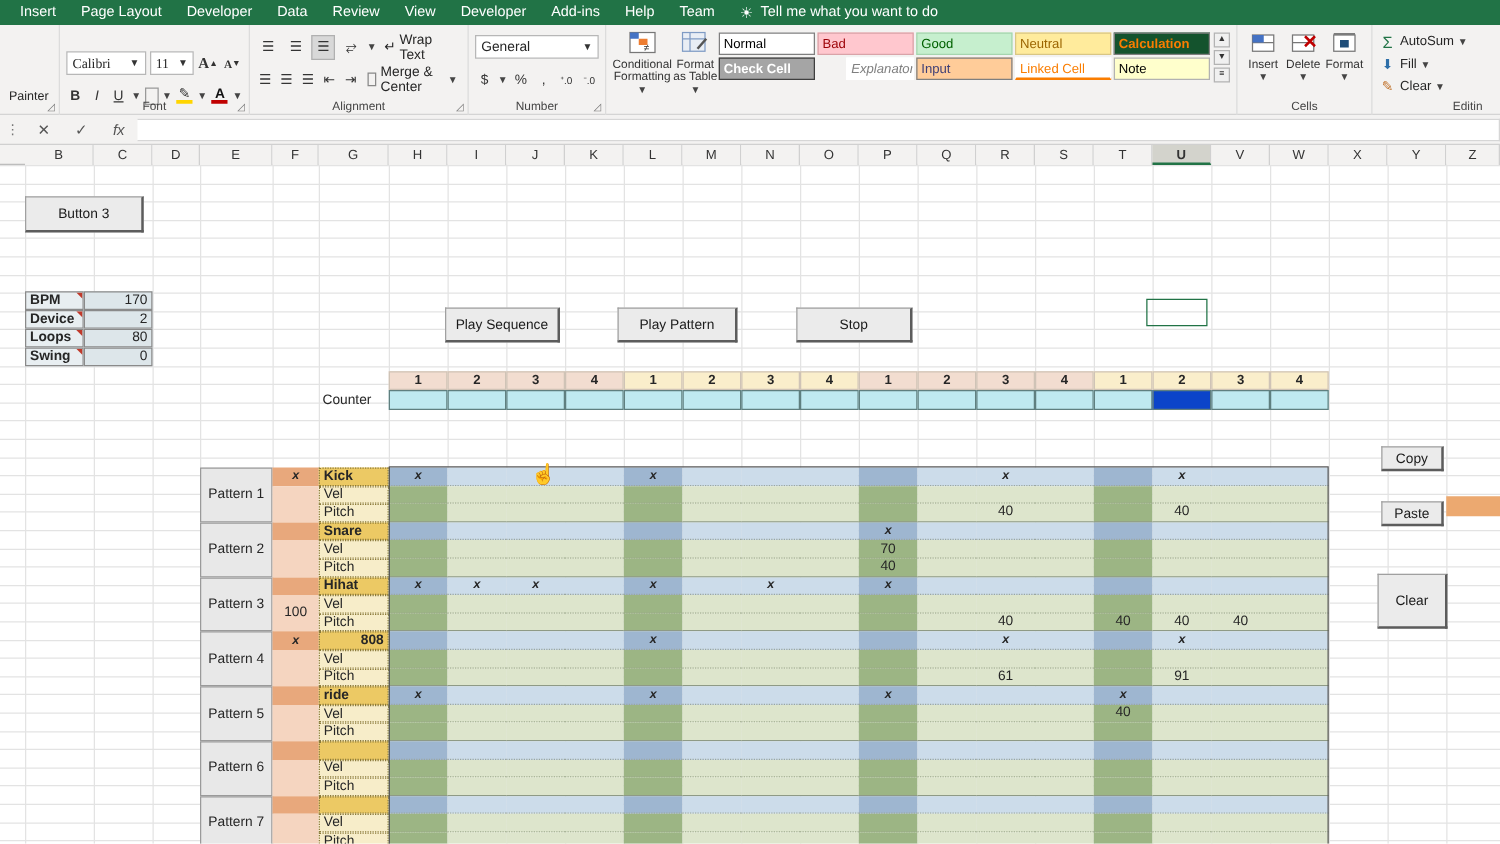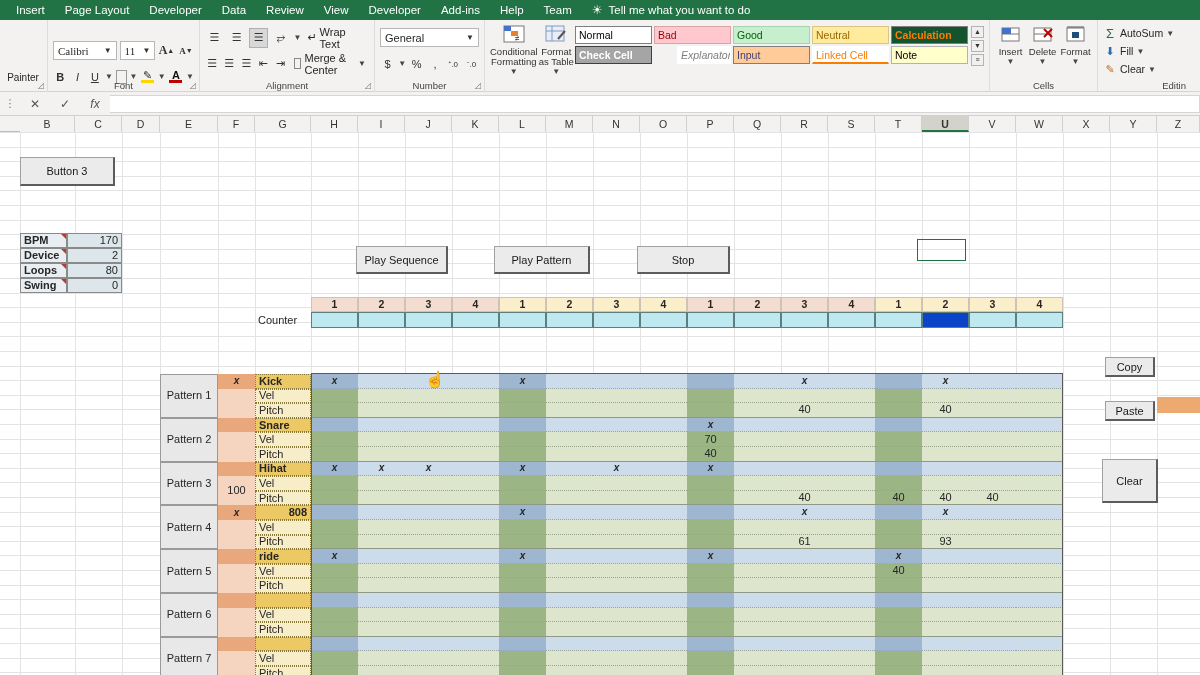--- a/index.html
+++ b/index.html
@@ -673,21 +673,21 @@
       <div class="cell c" style="left: 781px; top: 388px; width: 47px; height: 14.6px; background: rgb(221, 229, 204); font-size: 11px; border-bottom: 1px dotted rgb(154, 166, 138);"></div>
       <div class="cell c" style="left: 781px; top: 402.6px; width: 47px; height: 14.6px; background: rgb(221, 229, 204); font-size: 11px; border-bottom: 1px solid rgb(142, 154, 134);">61</div>
       <div class="cell c" style="left: 828px; top: 373.4px; width: 47px; height: 14.6px; background: rgb(204, 220, 234); font-size: 10px; font-weight: bold; font-style: italic; border-bottom: 1px dotted rgb(154, 166, 160);"></div>
       <div class="cell c" style="left: 828px; top: 388px; width: 47px; height: 14.6px; background: rgb(221, 229, 204); font-size: 11px; border-bottom: 1px dotted rgb(154, 166, 138);"></div>
       <div class="cell c" style="left: 828px; top: 402.6px; width: 47px; height: 14.6px; background: rgb(221, 229, 204); font-size: 11px; border-bottom: 1px solid rgb(142, 154, 134);"></div>
       <div class="cell c" style="left: 875px; top: 373.4px; width: 47px; height: 14.6px; background: rgb(158, 182, 208); font-size: 10px; font-weight: bold; font-style: italic; border-bottom: 1px dotted rgb(154, 166, 160);"></div>
       <div class="cell c" style="left: 875px; top: 388px; width: 47px; height: 14.6px; background: rgb(156, 181, 132); font-size: 11px; border-bottom: 1px dotted rgb(154, 166, 138);"></div>
       <div class="cell c" style="left: 875px; top: 402.6px; width: 47px; height: 14.6px; background: rgb(156, 181, 132); font-size: 11px; border-bottom: 1px solid rgb(142, 154, 134);"></div>
       <div class="cell c" style="left: 922px; top: 373.4px; width: 47px; height: 14.6px; background: rgb(204, 220, 234); font-size: 10px; font-weight: bold; font-style: italic; border-bottom: 1px dotted rgb(154, 166, 160);">x</div>
       <div class="cell c" style="left: 922px; top: 388px; width: 47px; height: 14.6px; background: rgb(221, 229, 204); font-size: 11px; border-bottom: 1px dotted rgb(154, 166, 138);"></div>
-      <div class="cell c" style="left: 922px; top: 402.6px; width: 47px; height: 14.6px; background: rgb(221, 229, 204); font-size: 11px; border-bottom: 1px solid rgb(142, 154, 134);">93</div>
+      <div class="cell c" style="left: 922px; top: 402.6px; width: 47px; height: 14.6px; background: rgb(221, 229, 204); font-size: 11px; border-bottom: 1px solid rgb(142, 154, 134);">91</div>
       <div class="cell c" style="left: 969px; top: 373.4px; width: 47px; height: 14.6px; background: rgb(204, 220, 234); font-size: 10px; font-weight: bold; font-style: italic; border-bottom: 1px dotted rgb(154, 166, 160);"></div>
       <div class="cell c" style="left: 969px; top: 388px; width: 47px; height: 14.6px; background: rgb(221, 229, 204); font-size: 11px; border-bottom: 1px dotted rgb(154, 166, 138);"></div>
       <div class="cell c" style="left: 969px; top: 402.6px; width: 47px; height: 14.6px; background: rgb(221, 229, 204); font-size: 11px; border-bottom: 1px solid rgb(142, 154, 134);"></div>
       <div class="cell c" style="left: 1016px; top: 373.4px; width: 47px; height: 14.6px; background: rgb(204, 220, 234); font-size: 10px; font-weight: bold; font-style: italic; border-bottom: 1px dotted rgb(154, 166, 160);"></div>
       <div class="cell c" style="left: 1016px; top: 388px; width: 47px; height: 14.6px; background: rgb(221, 229, 204); font-size: 11px; border-bottom: 1px dotted rgb(154, 166, 138);"></div>
       <div class="cell c" style="left: 1016px; top: 402.6px; width: 47px; height: 14.6px; background: rgb(221, 229, 204); font-size: 11px; border-bottom: 1px solid rgb(142, 154, 134);"></div>
       <div class="cell c" style="left: 160px; top: 417.2px; width: 58px; height: 43.8px; background: rgb(232, 232, 232); border: 1px solid rgb(154, 154, 154); font-size: 11px;">Pattern 5</div>
       <div class="cell c" style="left: 218px; top: 417.2px; width: 37px; height: 14.6px; background: rgb(232, 168, 124); font-size: 10px; font-weight: bold; font-style: italic;"></div>
       <div class="cell c" style="left: 218px; top: 431.8px; width: 37px; height: 29.2px; background: rgb(245, 213, 192); font-size: 11px;"></div>
       <div class="cell r" style="left: 255px; top: 417.2px; width: 56px; height: 14.6px; background: rgb(236, 201, 100); border: 1px dotted rgb(138, 122, 58); font-weight: bold; font-size: 11px; justify-content: flex-start;">ride</div>

